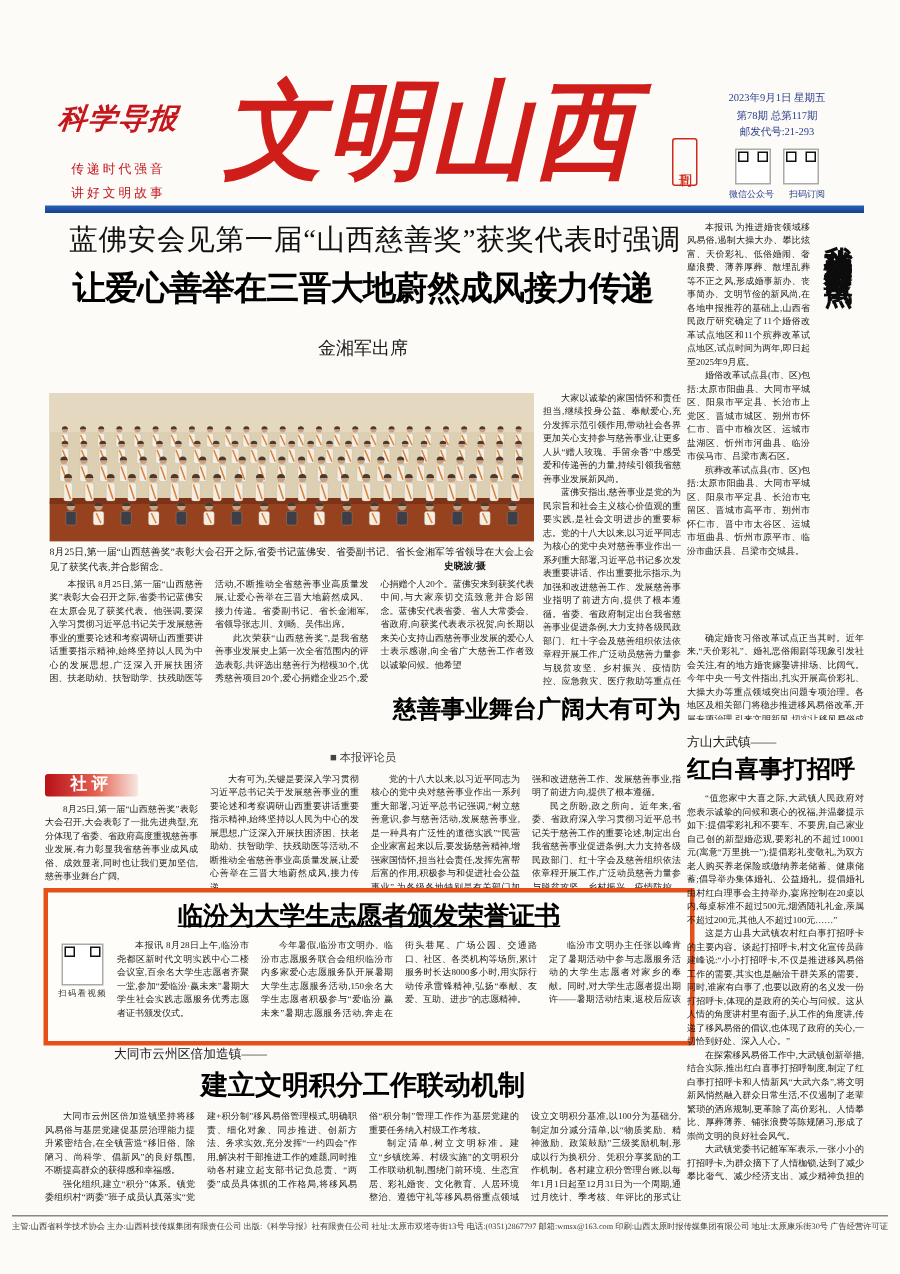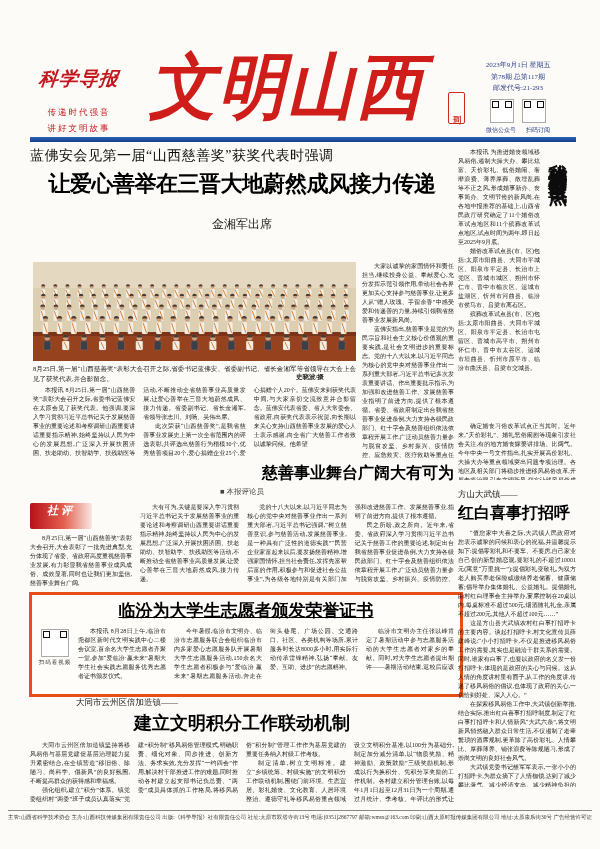--- a/index.html
+++ b/index.html
@@ -30,41 +30,41 @@
              border:1.5px solid #111;background:#fff;}
   .qr-caption{display:flex;justify-content:center;gap:10px;margin-top:3px;font-size:6px;color:#2b3f8c;}
   .blue-bar{position:absolute;left:30px;top:137px;width:546px;height:5px;
             background:linear-gradient(#2a62b8,#17408a);}
   
   .paras p{margin:0;text-indent:2em;text-align:justify;line-height:1.5;}
   .small{font-size:6px;}
   .sans{font-family:"Liberation Sans",sans-serif;}
   
   .lead{position:absolute;left:30px;top:147px;width:424px;}
-  .lead-kicker{text-align:left;font-size:14px;letter-spacing:0.5px;color:#111;}
+  .lead-kicker{text-align:right;font-size:19px;letter-spacing:0.5px;color:#111;}
   .lead-headline{text-align:center;font-size:22px;font-weight:bold;line-height:1.3;
                  letter-spacing:-0.5px;margin-top:5px;color:#000;}
   .lead-deck{text-align:center;font-size:12px;margin-top:17px;}
   .photo-wrap{position:absolute;left:33px;top:262px;width:323px;height:99px;background:#d8c7aa;}
   .photo-wrap svg{display:block;}
   .photo-caption{position:absolute;left:33px;top:364px;width:323px;font-size:6.5px;
                  line-height:1.55;text-align:justify;}
   .photo-credit{position:absolute;left:296px;top:373px;font-size:6.5px;font-weight:bold;}
   .lead-right-col{position:absolute;left:362px;top:262px;width:92px;height:197px;overflow:hidden;}
   .lead-cols{position:absolute;left:33px;top:386px;width:323px;height:73px;overflow:hidden;
              column-count:3;column-gap:8px;}
   
   .editorial{position:absolute;left:30px;top:463px;width:424px;}
   .ed-title{text-align:right;font-size:16px;font-weight:bold;color:#000;}
-  .ed-byline{text-align:center;font-size:7.5px;color:#444;margin-top:3px;}
+  .ed-byline{text-align:center;font-size:7.5px;color:#444;margin-top:16px;}
   .ed-row{display:flex;margin-top:6px;}
   .ed-col1{width:102px;flex:none;}
-  .ed-label{width:62px;height:26px;margin-bottom:5px;border-radius:2px;
+  .ed-label{width:62px;height:15px;margin-bottom:5px;border-radius:2px;
             background:linear-gradient(90deg,#b8101a,#e4604f 55%,#f8e8e2);
-            color:#fff;font-size:11px;font-style:italic;font-weight:bold;
+            color:#fff;font-size:11px;font-weight:bold;
             text-align:center;line-height:15px;letter-spacing:3px;}
   .ed-col1-text{height:66px;overflow:hidden;}
   .ed-rest{flex:1;margin-left:8px;column-count:3;column-gap:8px;height:88px;overflow:hidden;}
   
   .linfen-box{position:absolute;left:29px;top:592px;width:416px;height:93px;
               border:3px solid #e64f17;background:#fffdf9;padding:3px 6px;}
   .lf-title{text-align:center;font-size:17px;font-weight:bold;color:#000;margin-top:1px;text-decoration:underline;}
   .lf-row{display:flex;margin-top:5px;}
   .lf-qrcol{width:34px;flex:none;text-align:center;}
   .lf-qr{width:26px;height:26px;margin:2px auto 2px;}

